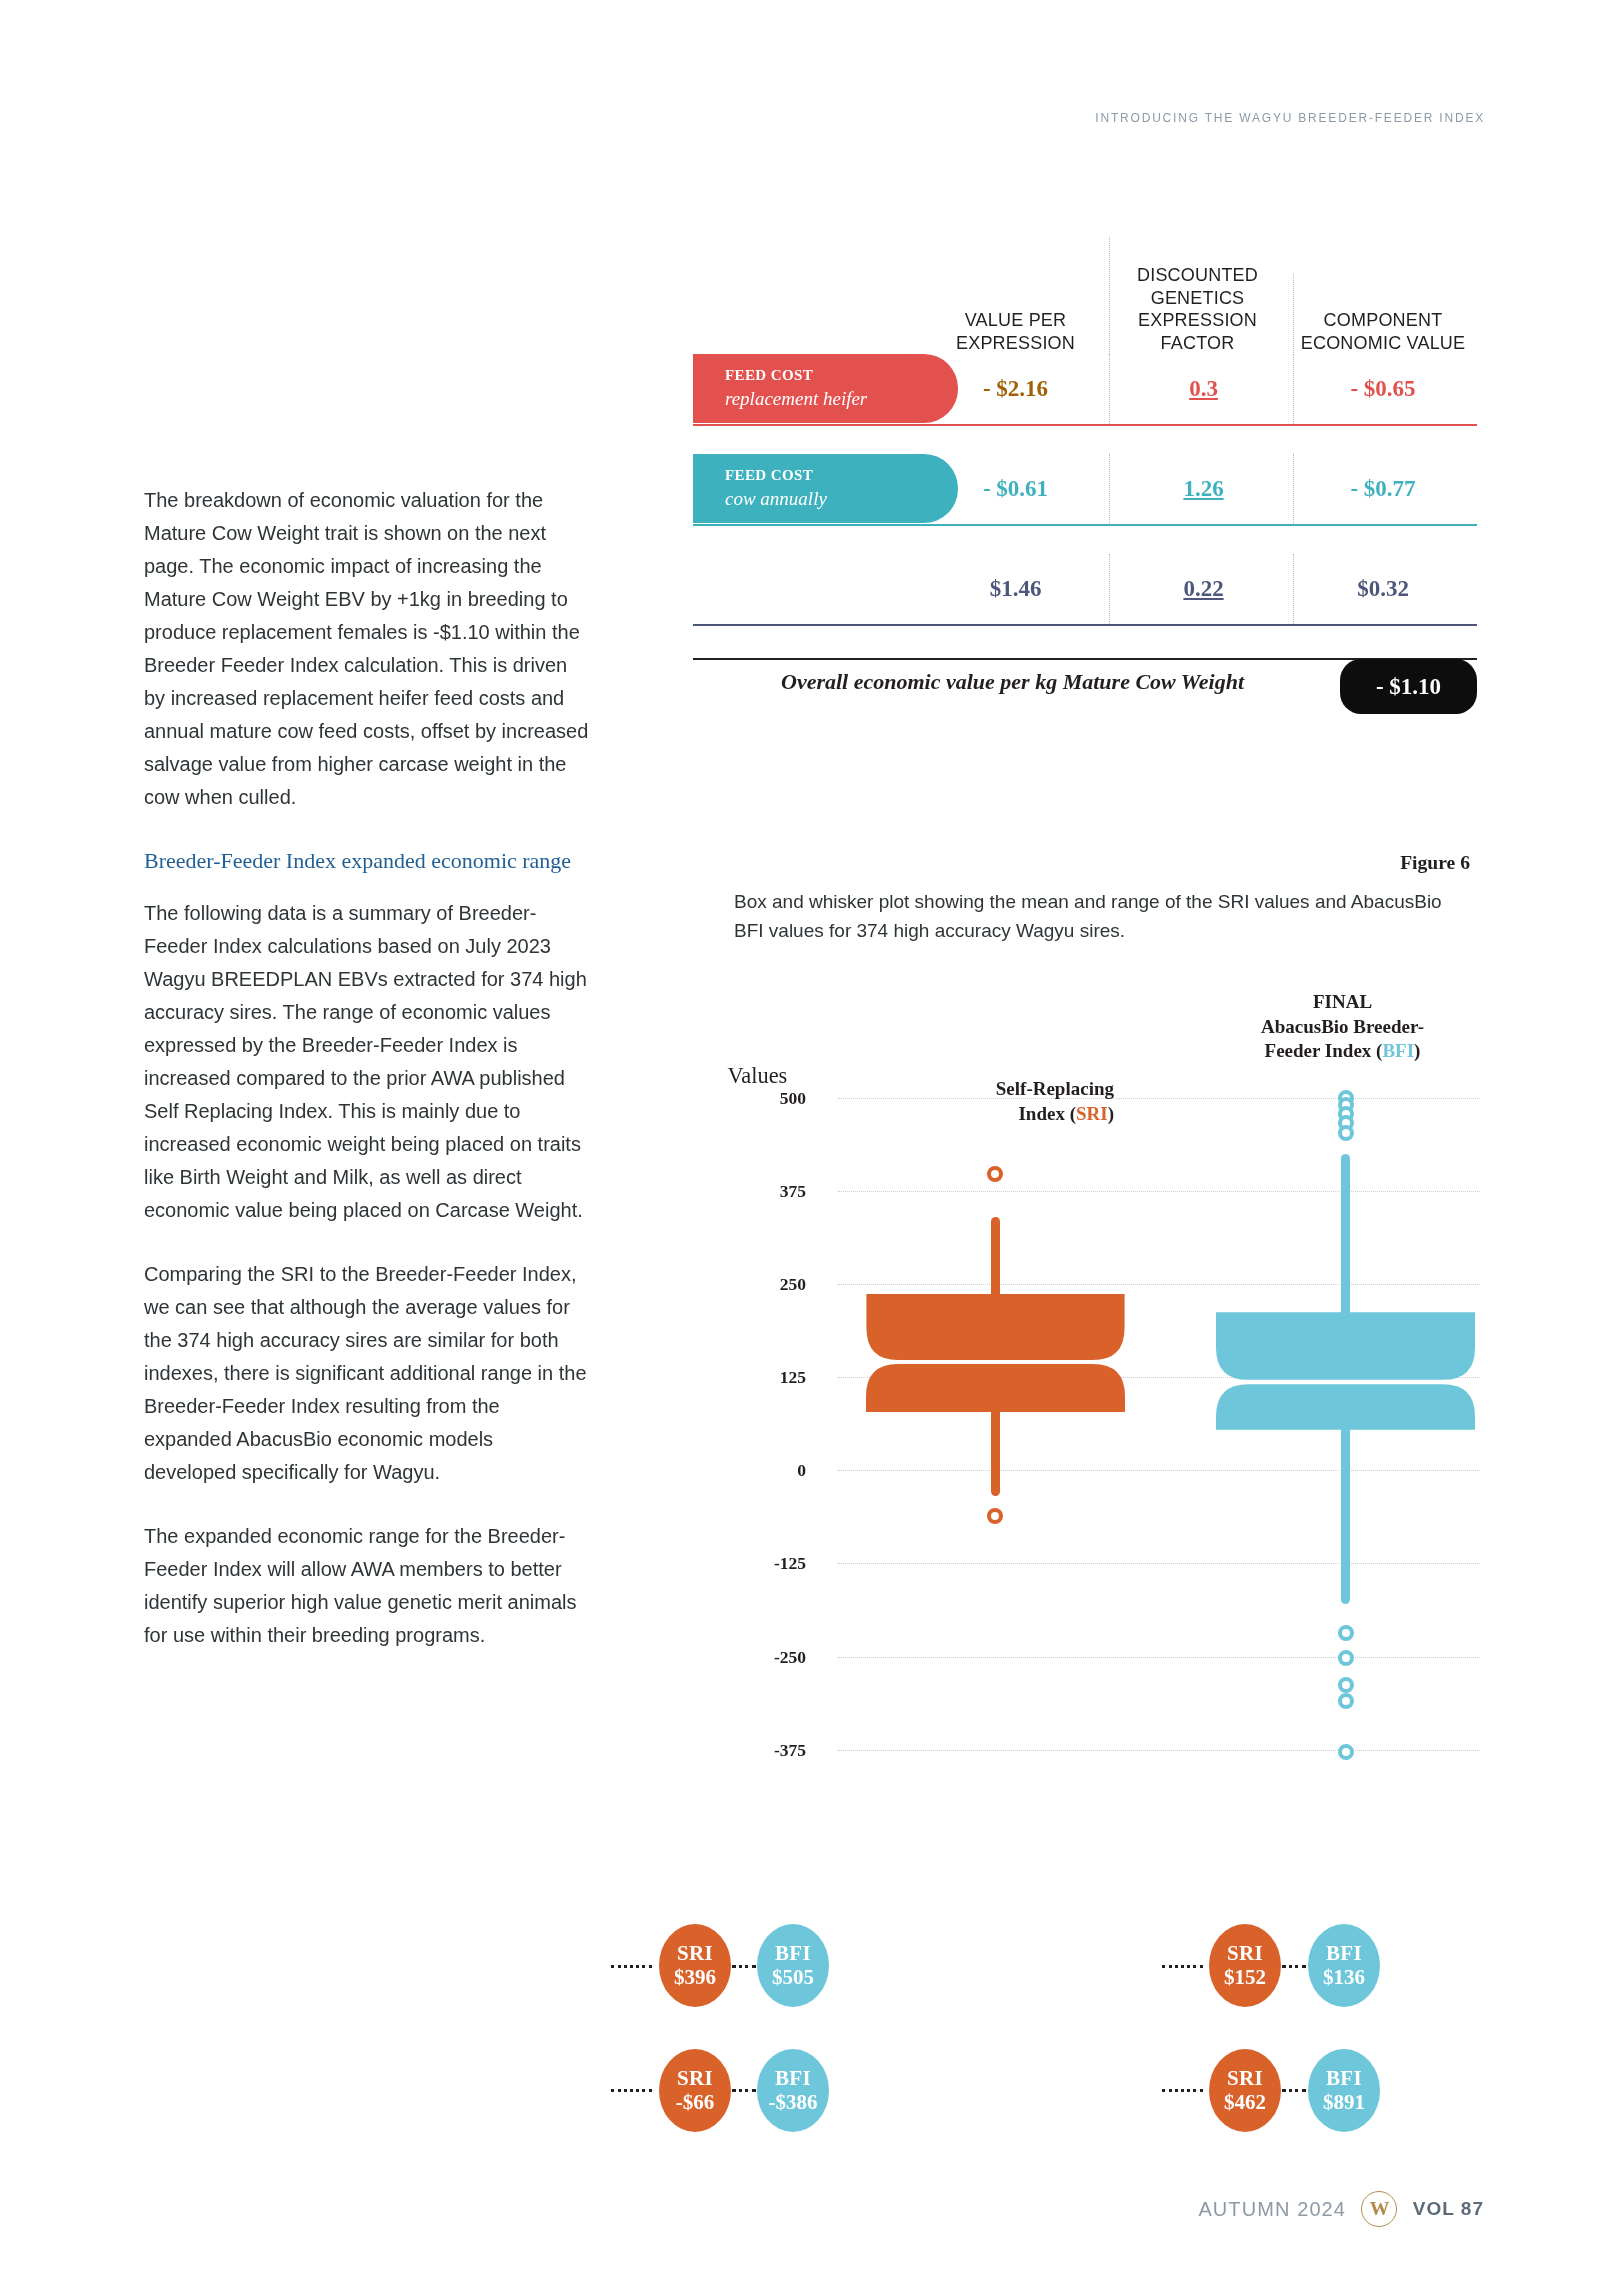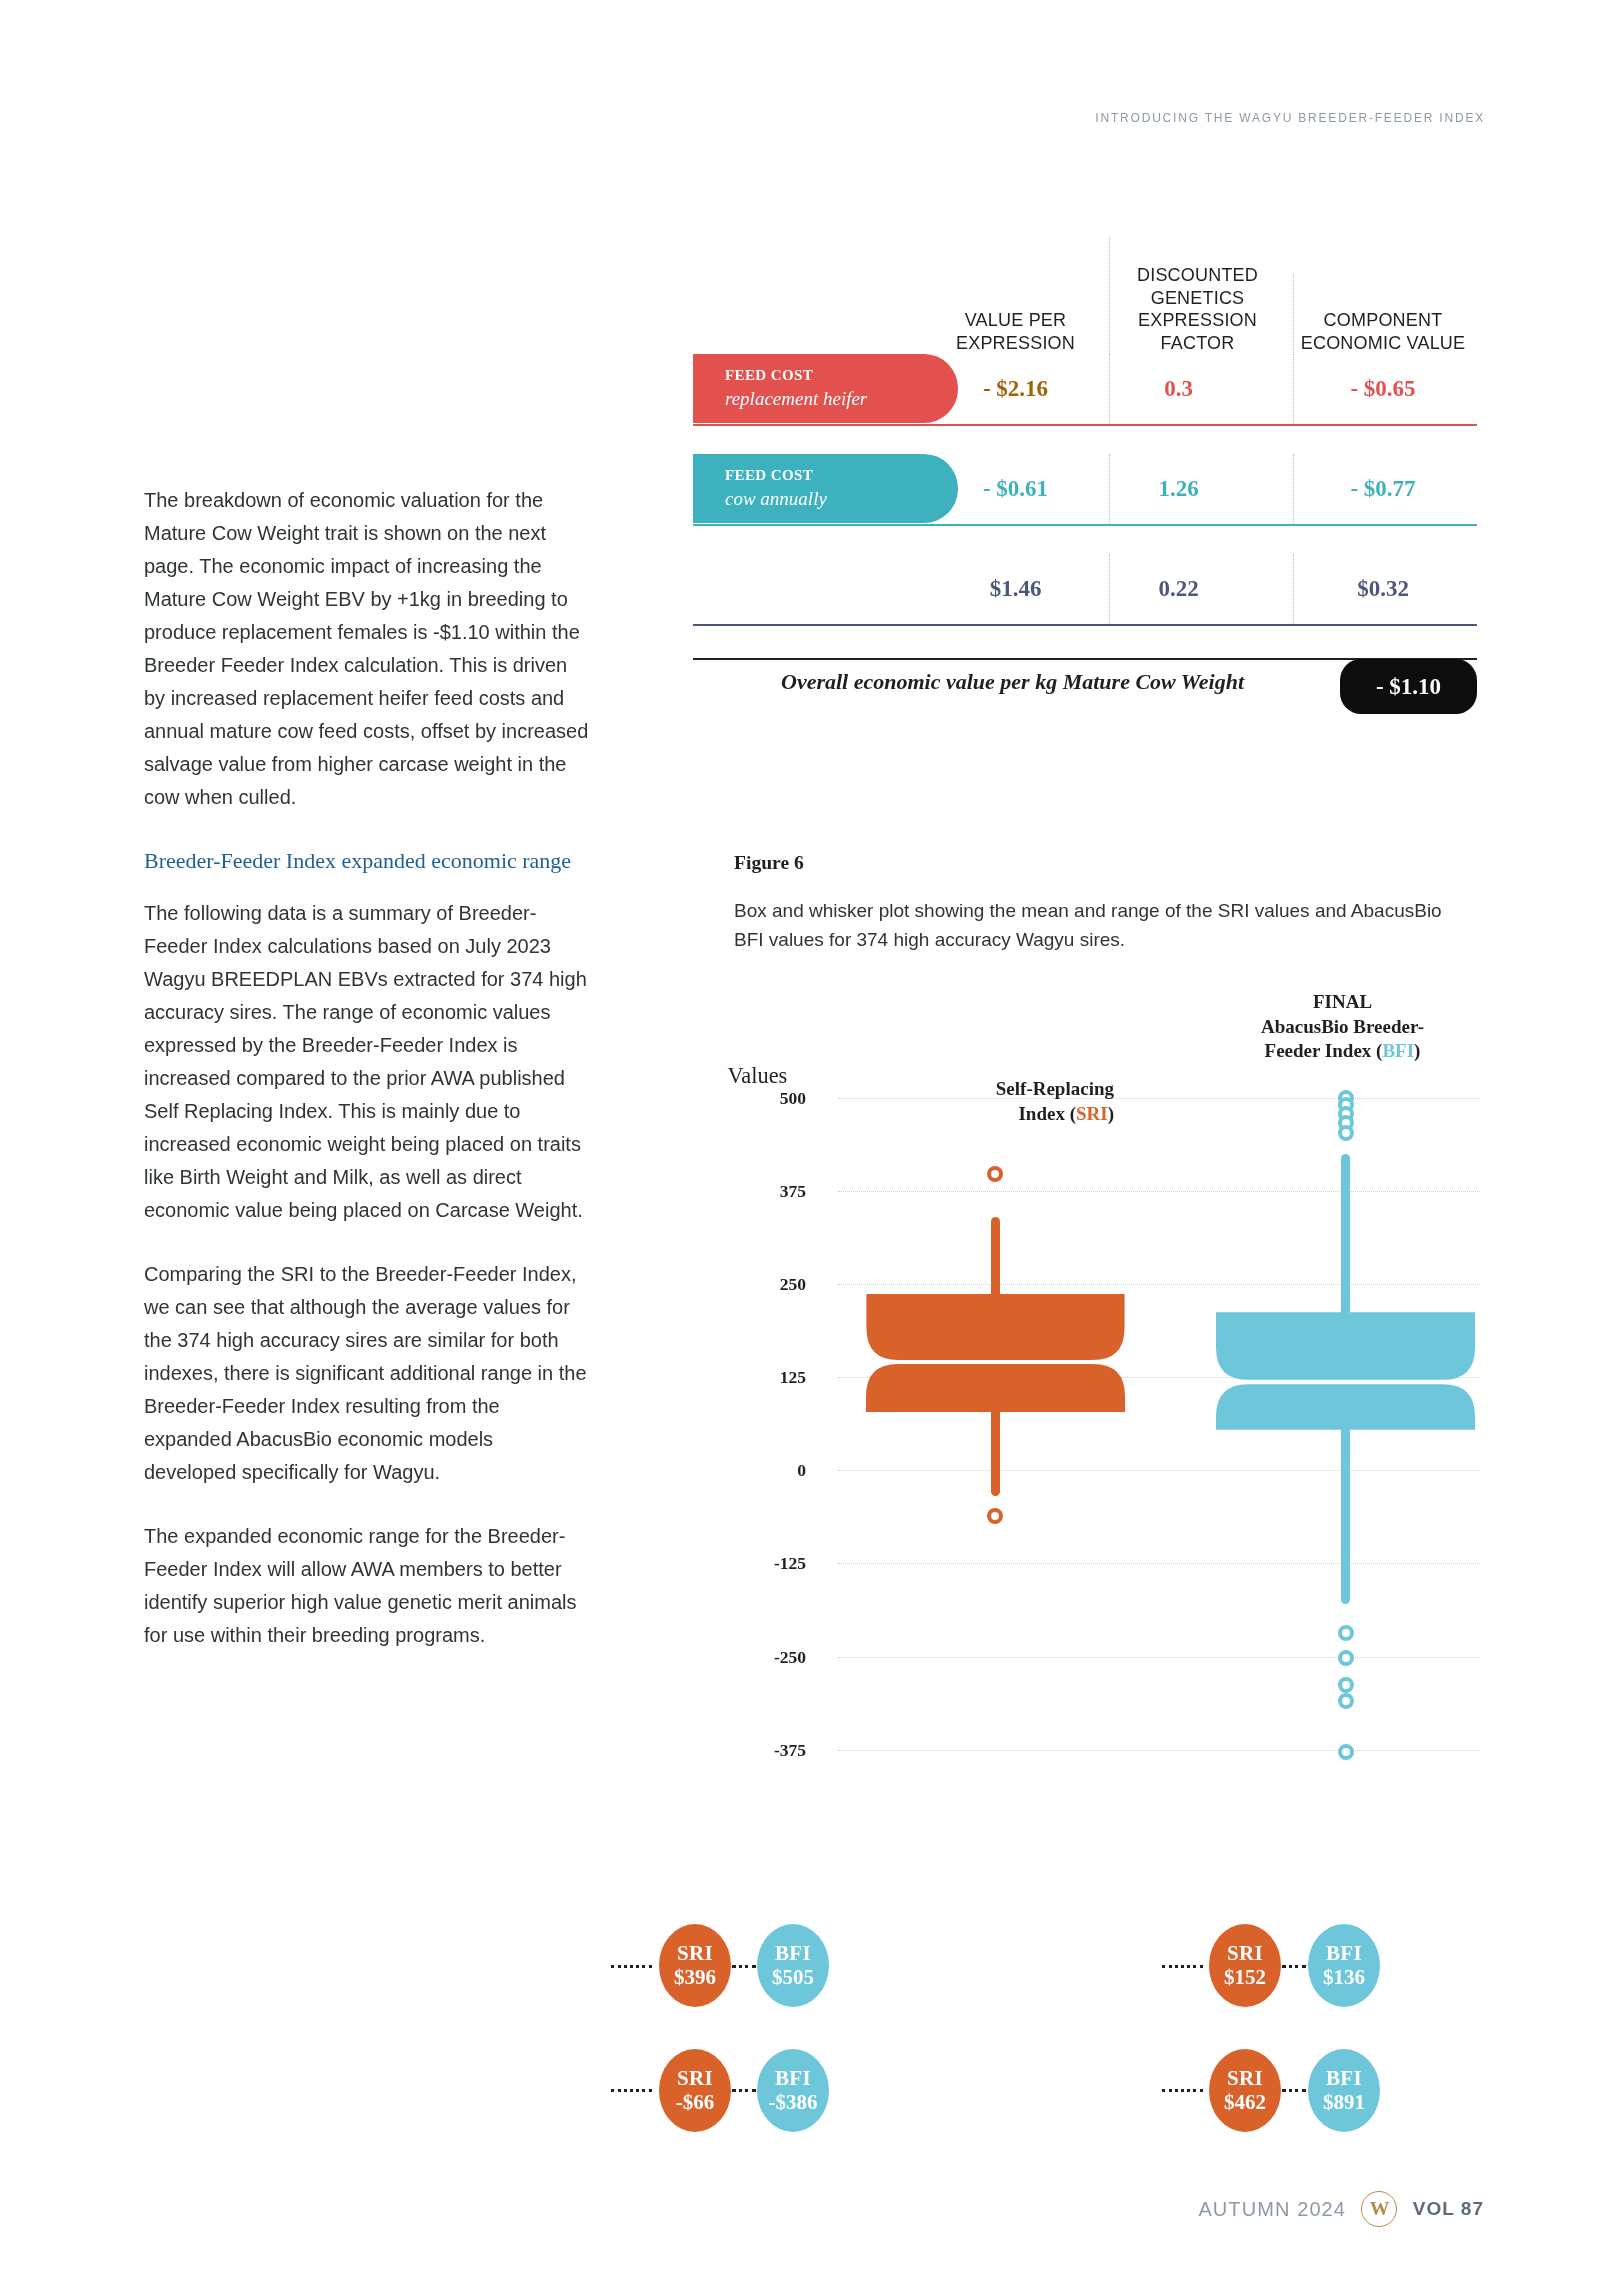--- a/index.html
+++ b/index.html
@@ -22,32 +22,32 @@
   .th.c2{left:421px;width:167px;}
   .th.c3{left:604px;width:172px;}
 
   .rowwrap{position:relative;height:72px;margin-bottom:0;}
   .rowline{position:absolute;left:0;right:0;bottom:0;height:2.1px;}
   .pill{position:absolute;left:0;top:0;width:265px;height:69px;border-top-right-radius:34px;border-bottom-right-radius:34px;box-sizing:border-box;padding:9.8px 0 0 32px;}
   .pill .l1{font-family:"Liberation Serif",serif;font-weight:700;font-size:15px;letter-spacing:0.4px;color:#fff;line-height:23px;}
   .pill .l2{font-family:"Liberation Serif",serif;font-style:italic;font-size:19px;color:#fff;line-height:24px;}
   .cell{position:absolute;top:22.4px;text-align:center;font-family:"Liberation Serif",serif;font-weight:700;font-size:23px;}
   .cell.c1{left:242px;width:161px;}
-  .cell.c2{left:402px;width:167px;}
+  .cell.c2{left:427px;width:167px;text-decoration:underline;}
   .cell.c3{left:604px;width:172px;}
   .vdash{position:absolute;top:0;width:0;border-left:1.4px dotted #b9bcbe;}
   .gap{height:28px;}
 
   .total-rule{position:absolute;left:0;right:0;height:2.1px;background:#231f20;}
   .total-label{position:absolute;font-family:"Liberation Serif",serif;font-weight:700;font-style:italic;font-size:22px;color:#231f20;white-space:nowrap;}
   .total-chip{position:absolute;background:#0d0d0d;border-radius:21px;color:#fff;font-family:"Liberation Serif",serif;font-weight:700;font-size:23px;display:flex;align-items:center;justify-content:center;}
 
   
   .fig-cap{position:absolute;left:734px;top:852px;width:736px;}
-  .fig-num{font-family:"Liberation Serif",serif;font-weight:700;font-size:19.6px;color:#231f20;margin-bottom:22px;}
+  .fig-num{font-family:"Liberation Serif",serif;font-weight:700;font-size:19.6px;color:#231f20;margin-bottom:13px;text-align:right;}
   .fig-txt{font-family:"Liberation Sans",sans-serif;font-size:19px;line-height:29px;color:#2f3437;}
 
   .chart{position:absolute;left:715px;top:996px;width:764px;height:757px;}
   .axis-title{position:absolute;left:12.6px;top:67px;font-family:"Liberation Serif",serif;font-size:22.4px;color:#231f20;}
   .ytick{position:absolute;right:0;width:63px;text-align:right;font-family:"Liberation Serif",serif;font-weight:700;font-size:17.5px;color:#231f20;transform:translateY(-50%);}
   .gridline{position:absolute;height:0;border-top:1.4px dotted #cfd2d4;}
   .srilabel{position:absolute;text-align:right;font-family:"Liberation Serif",serif;font-weight:700;font-size:19px;line-height:24.5px;color:#231f20;}
   .bfilabel{position:absolute;text-align:center;font-family:"Liberation Serif",serif;font-weight:700;font-size:19px;line-height:24.5px;color:#231f20;}
   .tok-sri{color:#d9622b;}
   .tok-bfi{color:#6ec6db;}

